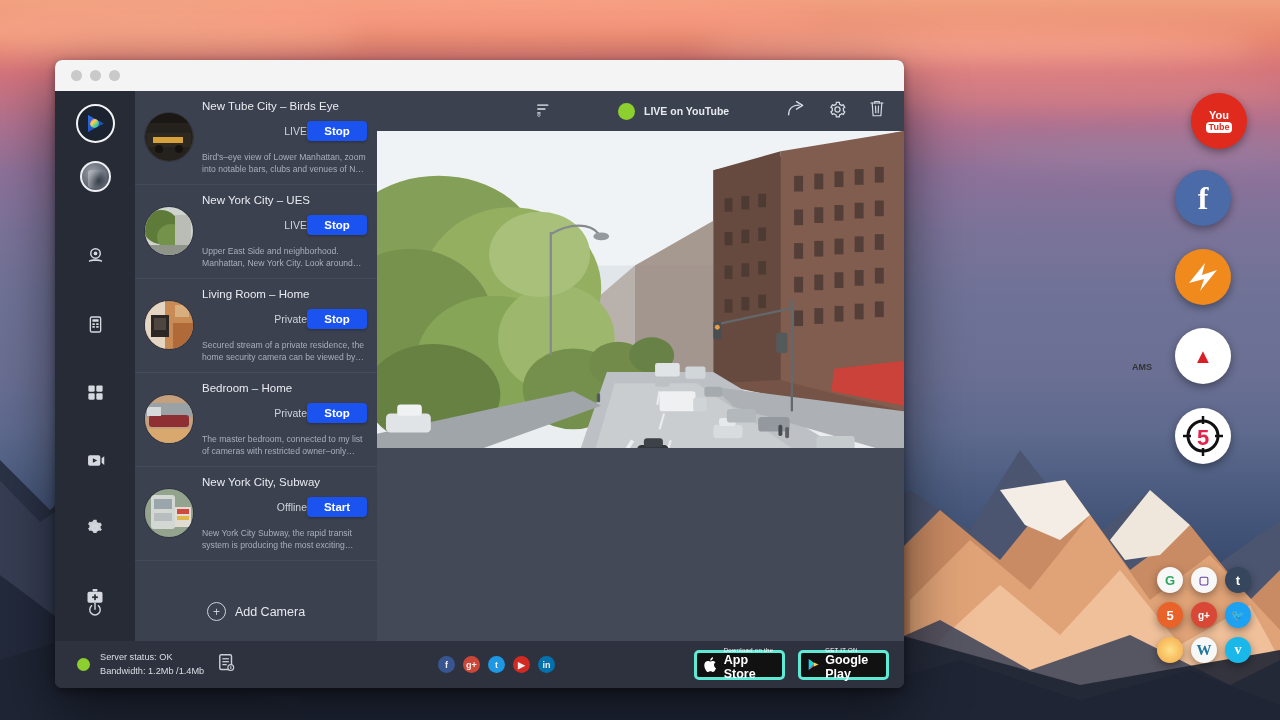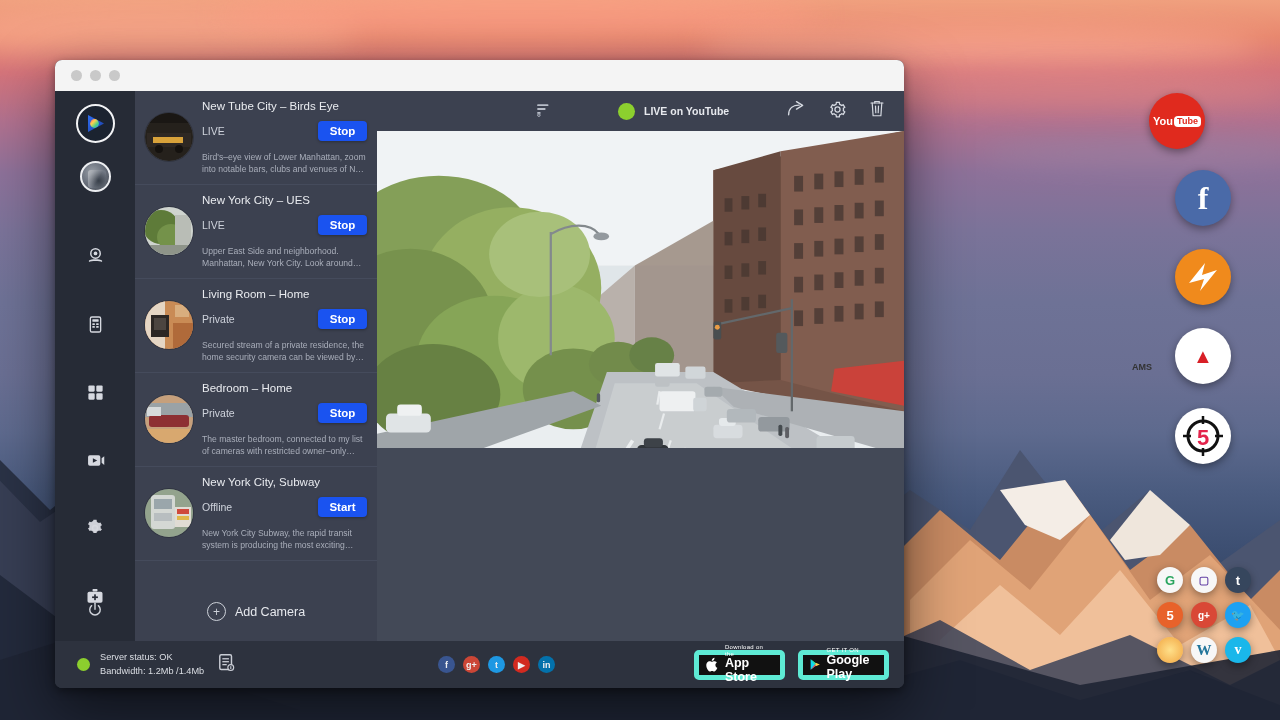--- a/index.html
+++ b/index.html
@@ -120,26 +120,26 @@
     flex: none; margin-top: 13px;
     background: #555b69;
     overflow: hidden; position: relative;
     box-shadow: 0 0 0 1px rgba(0,0,0,.2);
   }
   .cam-main { flex: 1; min-width: 0; }
   .cam-title {
     color: #e9ebef; font-size: 11.5px; margin-bottom: 9px;
     white-space: nowrap; overflow: hidden; text-overflow: ellipsis;
   }
-  .cam-row { display: flex; align-items: center; justify-content: space-between; }
+  .cam-row { display: flex; align-items: center; justify-content: flex-end; }
   .cam-state { color: #cfd3dc; font-size: 10.5px; }
   .cam-btn {
     background: #1a53f0; color: #fff; border: none;
     font-family: inherit; font-weight: bold; font-size: 11.5px;
-    padding: 4px 0; width: 49px; border-radius: 4px;
+    padding: 4px 0; width: 60px; border-radius: 4px;
     text-align: center; cursor: pointer;
     box-shadow: 0 1px 3px rgba(0,0,0,.3);
   }
   .cam-desc {
     color: #a9aeba; font-size: 8.6px; line-height: 1.45;
     margin-top: 10px;
     display: -webkit-box; -webkit-line-clamp: 2; -webkit-box-orient: vertical;
     overflow: hidden;
   }
   #add-camera {
@@ -201,21 +201,21 @@
   #status-text { color: #dcdfe5; font-size: 9.2px; line-height: 1.45; }
   #status-icon { color: #c9cdd5; margin-left: 3px; }
   #social { display: flex; gap: 8px; position: absolute; left: 383px; }
   .soc {
     width: 17px; height: 17px; border-radius: 50%;
     display: flex; align-items: center; justify-content: center;
     font-size: 9px; color: #fff; font-weight: bold; opacity: .92;
   }
   #stores { position: absolute; right: 15px; display: flex; gap: 13px; }
   .store {
-    background: #111; border: 5px solid #5eead4; border-radius: 5px;
+    background: #111; border: 3px solid #5eead4; border-radius: 5px;
     height: 30px; width: 91px; display: flex; align-items: center; gap: 6px;
     padding: 0 7px; color: #fff;
   }
   .store-small { font-size: 6px; letter-spacing: .3px; line-height: 1.1; }
   .store-big { font-size: 12.5px; font-weight: bold; line-height: 1.1; }
 </style>
 </head>
 <body>
 
 <div id="desktop">
@@ -241,21 +241,21 @@
     <polygon points="150,250 215,240 240,275 210,300 175,285" fill="#f4ede6"></polygon>
     <polygon points="260,300 300,250 340,285 310,315 275,320" fill="#efe6dc"></polygon>
     <polygon points="0,420 90,380 180,430 280,395 380,445 430,420 430,480 0,480" fill="#3b4258" opacity=".85"></polygon>
     <polygon points="0,450 110,420 230,460 340,430 430,465 430,480 0,480" fill="#272e41"></polygon>
   </svg>
 
   <svg class="mtn" style="left:0;width:1280px;height:180px;" viewBox="0 0 1280 180" preserveAspectRatio="none">
     <polygon points="0,120 160,70 340,130 520,90 700,140 900,95 1080,145 1280,110 1280,180 0,180" fill="#1f2534" opacity=".9"></polygon>
   </svg>
 
-  <div class="desk-icon desk-big" style="left:1149px;top:93px;background:#e02a1e;flex-direction:row;gap:1px;">
+  <div class="desk-icon desk-big" style="left:1191px;top:93px;background:#e02a1e;flex-direction:column;gap:1px;">
     <span style="font-size:11px;line-height:11px;">You</span>
     <span class="yt-badge">Tube</span>
   </div>
 
   <div class="desk-icon desk-big" style="left:1175px;top:170px;background:#4a6aa8;font-size:32px;font-family:'Liberation Serif',serif;">f</div>
 
   <div class="desk-icon desk-big" style="left:1175px;top:328px;background:#ffffff;overflow:hidden;">
     <span style="font-size:20px;color:#d81f26;font-weight:bold;line-height:1;">▲</span>
   </div>
   <div style="position:absolute;left:1132px;top:362px;width:56px;font-size:9px;font-weight:bold;color:#333;">AMS</div>

